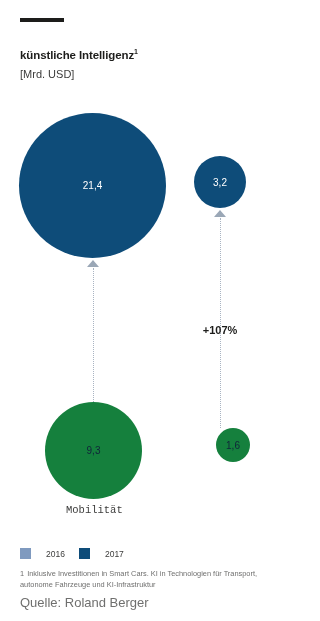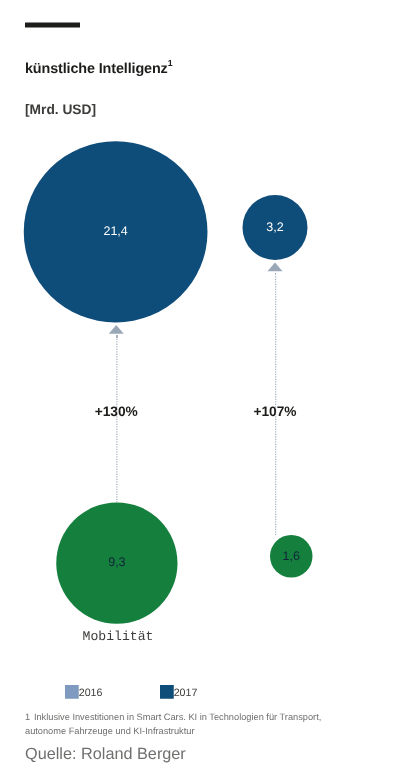--- a/index.html
+++ b/index.html
@@ -32,23 +32,23 @@
     letter-spacing: -0.1px;
   }
   #title sup {
     font-size: 7px;
     font-weight: bold;
     vertical-align: super;
     line-height: 0;
   }
   #unit {
     position: absolute;
-    left: 20px; top: 82px;
+    left: 20px; top: 68px;
     font-size: 11px;
-    font-weight: bold;
+    font-weight: normal;
     color: #3c3c3b;
   }
 
   
   #plot {
     position: absolute;
     left: 0; top: 0;
     width: 290px; height: 621px;
   }
   .bubble {
@@ -100,22 +100,21 @@
   #legend {
     position: absolute;
     left: 20px; top: 548px;
     display: flex;
     align-items: center;
     gap: 14px;
   }
   .legend-item {
     display: flex;
     align-items: center;
-    gap: 0;
-    margin-left: 32px;
+    gap: 15px;
   }
   .legend-swatch {
     width: 11px; height: 11px;
     display: inline-block;
   }
   .legend-label {
     font-size: 8.5px;
     color: #3c3c3b;
   }
 
@@ -166,21 +165,20 @@
   <div class="bubble light" style="left:45px; top:402px; width:97px; height:97px;">
     <span class="bubble-value">9,3</span>
   </div>
 
   <div class="bubble light" style="left:216px; top:428px; width:34px; height:34px;">
     <span class="bubble-value">1,6</span>
   </div>
 
   <div class="connector" style="left:93px; top:268px; height:134px;"></div>
   <div class="arrowhead" style="left:87px; top:260px;"></div>
-  <div class="growth" style="left:43px; top:324px; width:100px;">+130%</div>
 
   <div class="connector" style="left:220px; top:218px; height:210px;"></div>
   <div class="arrowhead" style="left:214px; top:210px;"></div>
   <div class="growth" style="left:170px; top:324px; width:100px;">+107%</div>
 
   <div class="cat-label" style="left:66px; top:503px; width:100px;font-family:Liberation Mono, monospace;">
     <span>Mobilität</span>
   </div>
 
 

